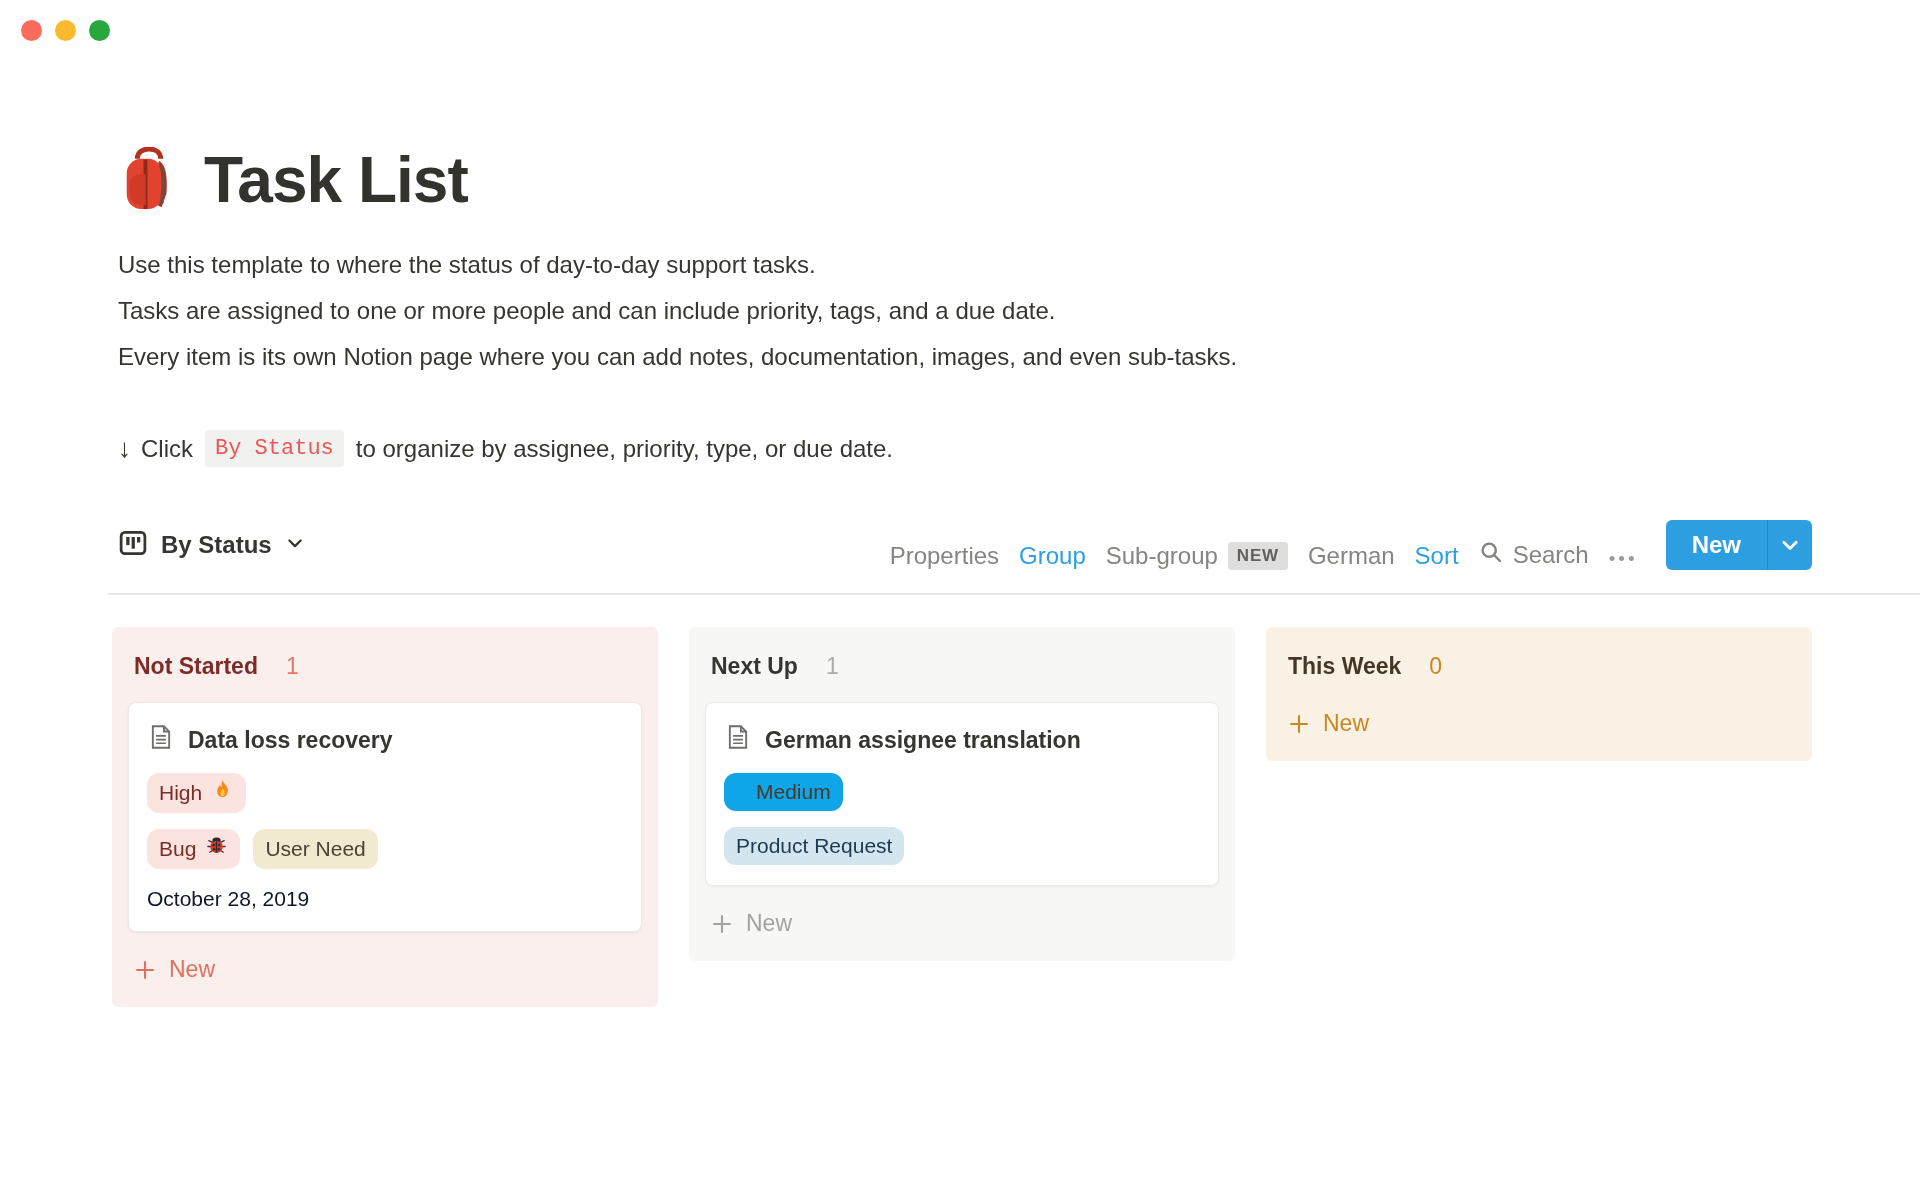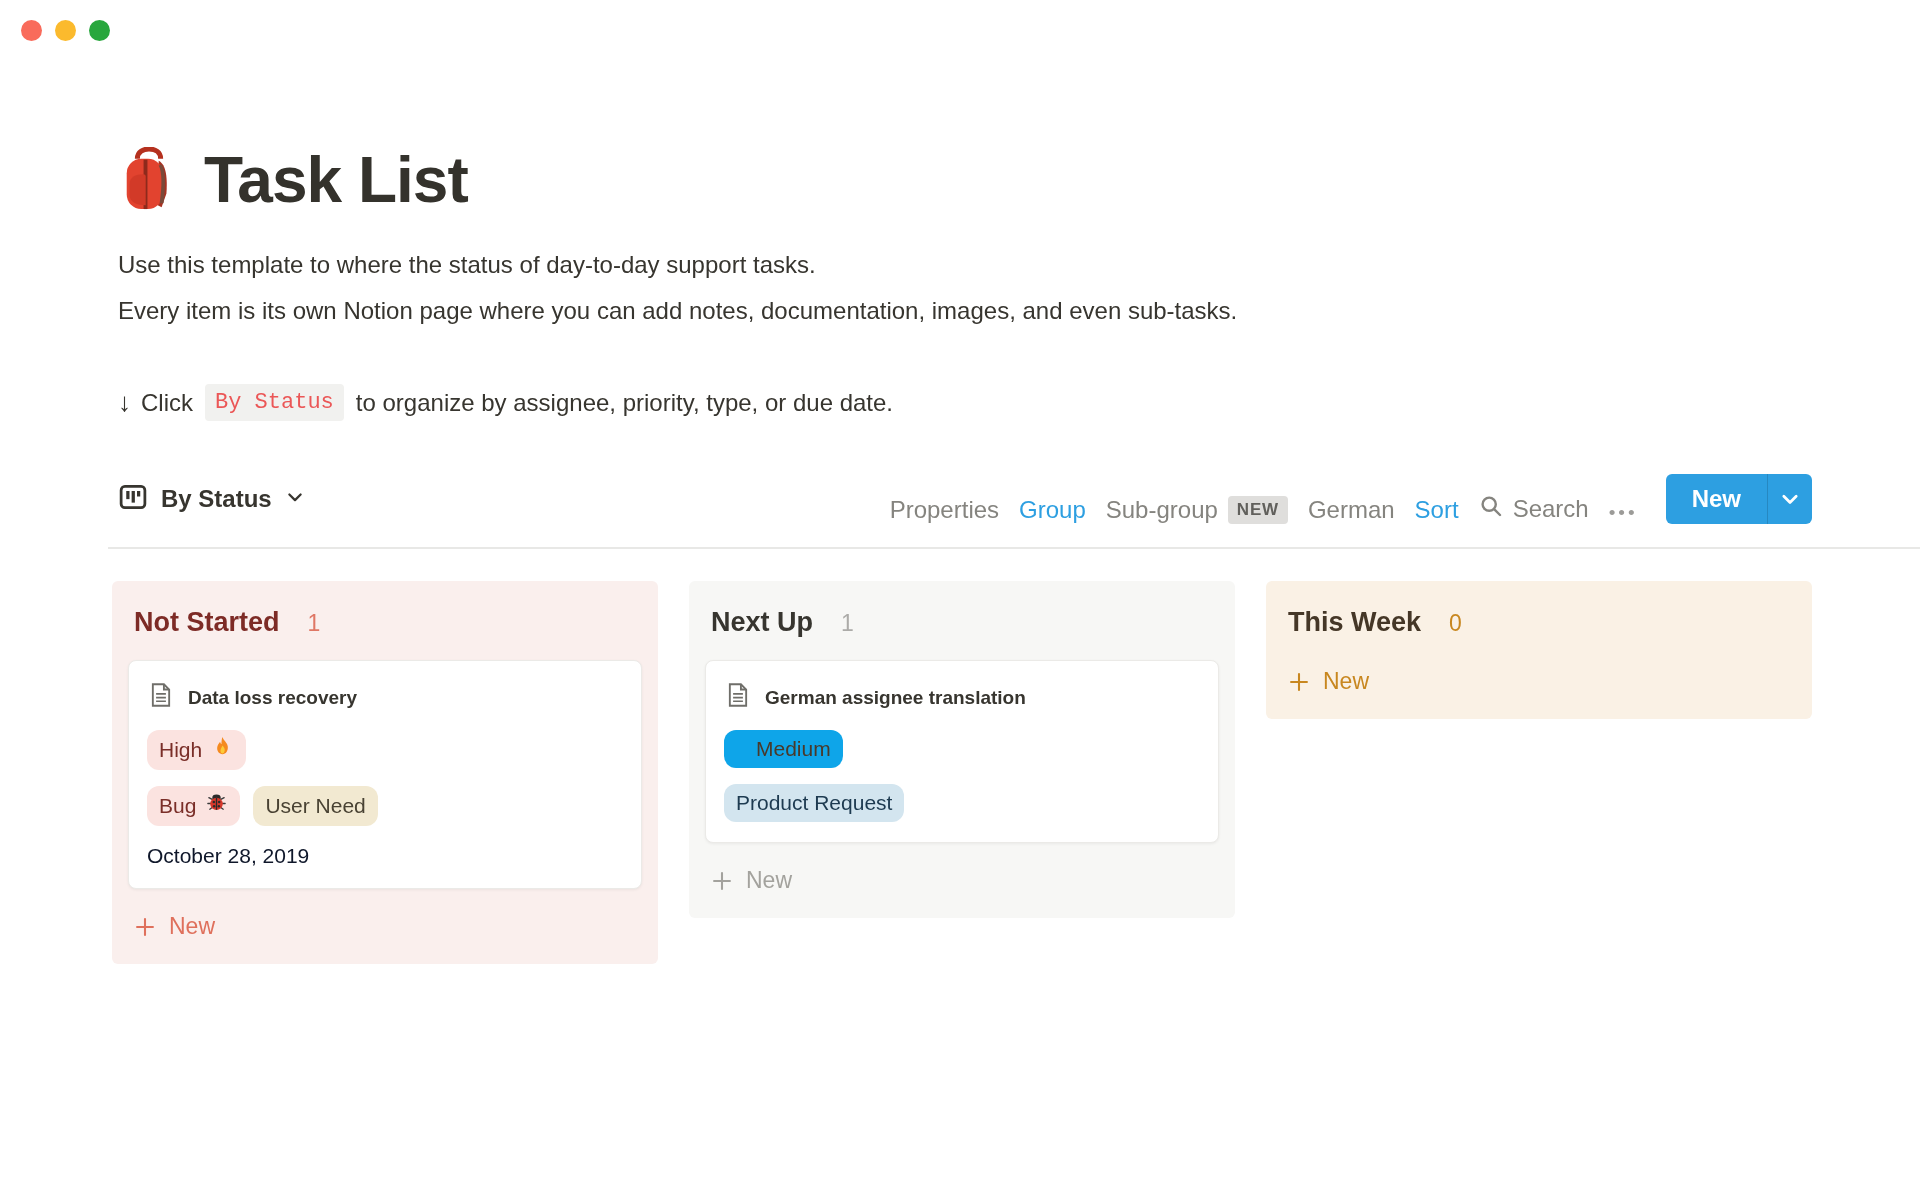--- a/index.html
+++ b/index.html
@@ -51,32 +51,32 @@
 
   .divider { margin-top:22px; margin-left:-10px; width:1822px; height:2px; background:#E8E8E6; }
 
   
   .board { margin-top:32px; margin-left:-6px; display:flex; gap:31px; align-items:flex-start; }
   .column { width:592px; border-radius:6px; padding:14px 16px 16px; }
   .col-red    { background:#FAEFED; }
   .col-gray   { background:#F7F7F5; }
   .col-yellow { background:#FAF1E5; }
   .col-header { display:flex; align-items:baseline; gap:28px; padding:12px 6px 6px; }
-  .col-title { font-size:27px; font-weight:700; }
+  .col-title { font-size:23px; font-weight:700; }
   .col-count { font-size:23px; font-weight:400; }
   .col-red    .col-title { color:#7D2B26; }  .col-red    .col-count { color:#DF7765; }
   .col-gray   .col-title { color:#37352F; }  .col-gray   .col-count { color:#ACABA8; }
   .col-yellow .col-title { color:#453727; }  .col-yellow .col-count { color:#C8871F; }
 
   .card {
     background:#fff; border-radius:8px; border:1px solid #EBEAE7;
     box-shadow:0 1px 3px rgba(15,15,15,0.06);
     padding:20px 18px; margin-top:16px; cursor:pointer;
   }
-  .card-title { display:flex; align-items:center; gap:13px; font-size:19px; font-weight:600; color:#37352F; }
+  .card-title { display:flex; align-items:center; gap:13px; font-size:23px; font-weight:600; color:#37352F; }
   .doc-icon { flex:0 0 auto; }
   .tag-row { margin-top:16px; display:flex; gap:13px; flex-wrap:wrap; }
   .tag { font-size:21px; padding:5px 12px; border-radius:12px; display:inline-flex; align-items:center; gap:9px; line-height:28px; }
   .tag-red    { background:#FBE3E0; color:#7A2E28; }
   .tag-yellow { background:#F2E9D1; color:#494233; }
   .tag-orange { background:#0ea5e9; color:#49392A;padding-left:32px; }
   .tag-blue   { background:#D3E5EF; color:#1D3A50; }
   .card-date { margin-top:18px; font-size:21px; color:#0f172a; }
 
   .col-new { display:flex; align-items:center; gap:13px; margin-top:16px; padding:8px 6px; font-size:23px; cursor:pointer; }
@@ -107,20 +107,21 @@
           <path d="M13.2 6.5 L15.2 6.5 L15.2 32 L13.2 32 Z" fill="#8E2A1C"></path>
           <path d="M6 19 C6 15.5 9 14 13 14 C13.8 14 14.3 14.4 14.3 15.2 L14.3 30 C10 30 6 28.5 6 25 Z" fill="#D23A28"></path>
           <path d="M22.5 9 C24.8 12 24.5 20 23.5 29 L21.5 29 C22.8 20 22.8 13 21 9.5 Z" fill="#7A4A3A"></path>
         </svg>
       </span>
       <h1 class="page-title">Task List</h1>
     </div>
 
     <div class="description">
       <div>Use this template to where the status of day-to-day support tasks.</div>
+      <div>Tasks are assigned to one or more people and can include priority, tags, and a due date.</div>
       <div>Every item is its own Notion page where you can add notes, documentation, images, and even sub-tasks.</div>
     </div>
 
     <div class="callout">
       <span class="arrow">↓</span>
       <span>Click</span>
       <span class="code-pill">By Status</span>
       <span>to organize by assignee, priority, type, or due date.</span>
     </div>
 

